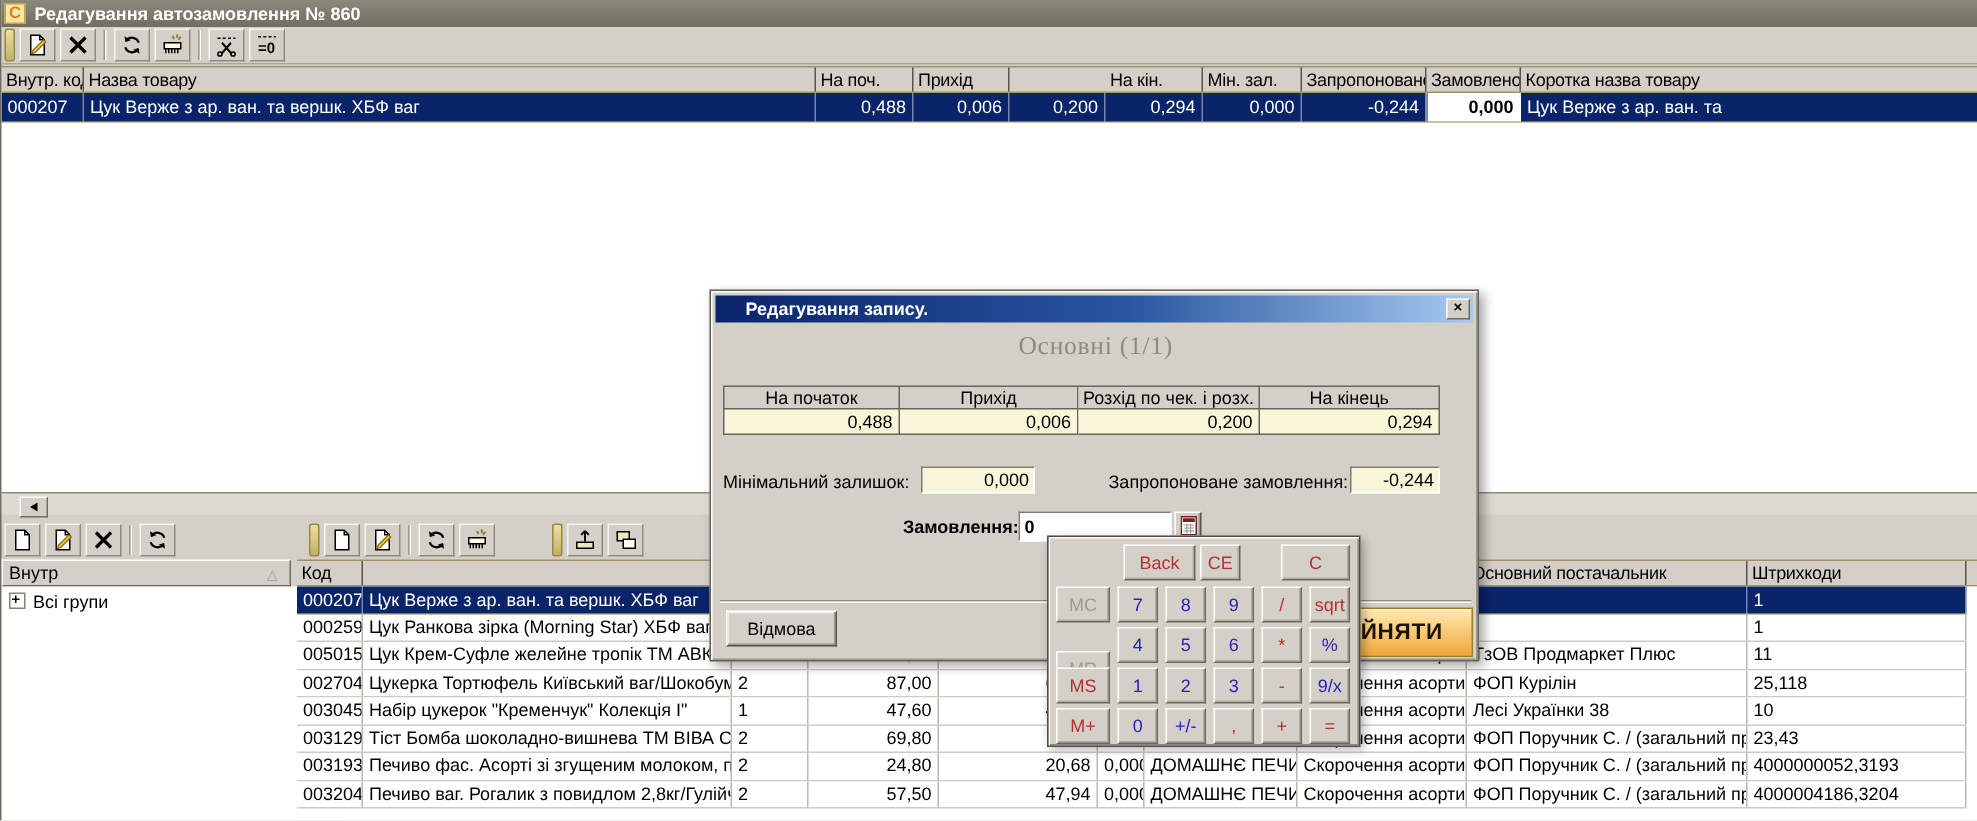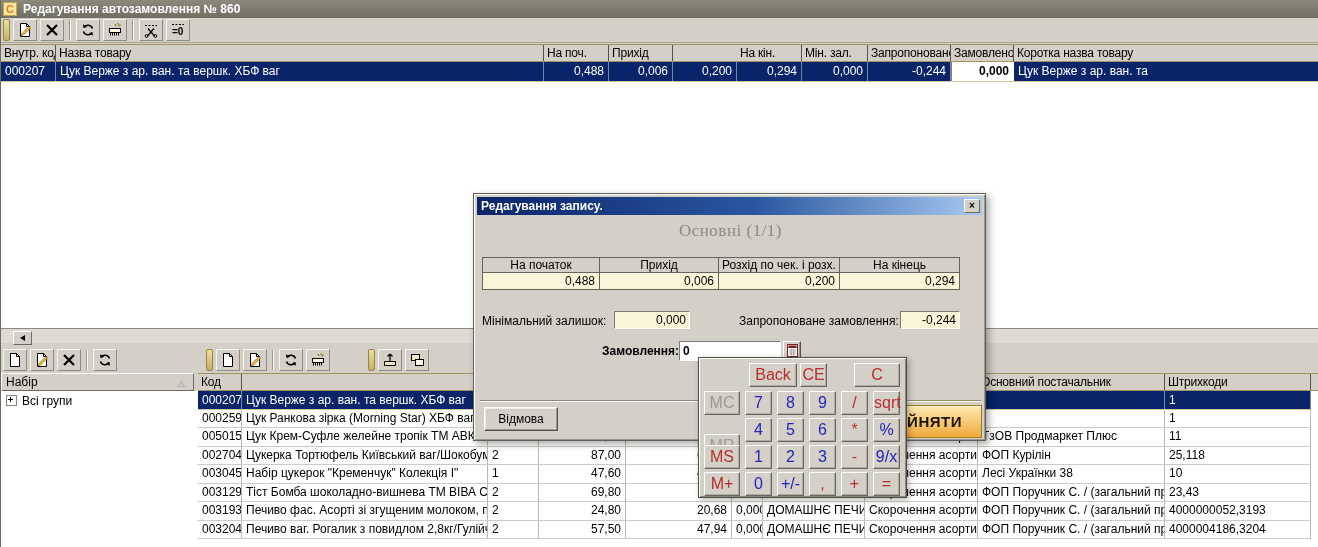--- a/index.html
+++ b/index.html
@@ -44,21 +44,21 @@
             box-sizing:border-box;line-height:16px;padding:0 4px}
   .plusbox{display:inline-block;width:9px;height:9px;border:1px solid #848478;background:#fff;
            position:relative;vertical-align:-1px;margin-right:5px}
   .plusbox:before{content:"";position:absolute;left:1px;top:3px;width:5px;height:1px;background:#000}
   .plusbox:after{content:"";position:absolute;left:3px;top:1px;width:1px;height:5px;background:#000}
   
   .dialog{left:472px;top:193px;width:513px;height:248px;background:#d4d0c8;border:1px solid #62605a;
           box-shadow:inset 1px 1px 0 #fff,inset -1px -1px 0 #9a988c,3px 3px 7px rgba(0,0,0,.35);z-index:10;box-sizing:border-box}
   .dlg-title{position:absolute;left:3px;top:3px;width:505px;height:18px;
              background:linear-gradient(90deg,#0a246a 0%,#2a57a0 55%,#a6caf0 100%);
-             color:#fff;font-weight:bold;line-height:18px;padding-left:4px;box-sizing:border-box}
+             color:#fff;font-weight:bold;line-height:18px;padding-left:20px;box-sizing:border-box}
   .dlg-close{position:absolute;right:2px;top:2px;width:16px;height:14px;background:#d4d0c8;
              border:1px solid;border-color:#fff #6e6c62 #6e6c62 #fff;font-size:10px;line-height:12px;
              text-align:center;color:#000;box-sizing:border-box}
   .tabcap{position:absolute;left:0;top:27px;width:513px;text-align:center;color:#8b8b85;
           font-family:"Liberation Serif",serif;font-size:17px;letter-spacing:.5px}
   .dhc{position:absolute;top:0;height:16px;background:#d4d0c8;border:1px solid #66645c;border-left:none;
        text-align:center;line-height:15px;box-sizing:border-box;overflow:hidden}
   .dvc{position:absolute;top:15px;height:18px;background:#f8f5d8;border:1px solid #66645c;border-left:none;
        text-align:right;line-height:16px;padding-right:4px;box-sizing:border-box;overflow:hidden}
   .firstcol{border-left:1px solid #66645c}
@@ -73,21 +73,21 @@
   .orderinput{position:absolute;box-sizing:border-box;border:1px solid;border-color:#7e7c72 #fff #fff #7e7c72;
               background:#fff;font-family:"Liberation Sans",sans-serif;font-size:12px;font-weight:bold;padding:0 3px}
   .calcico-btn{position:absolute;width:18px;height:19px;background:#d4d0c8;border:1px solid;
                border-color:#fff #55534a #55534a #fff;box-shadow:inset -1px -1px 0 #9a988c;
                display:flex;align-items:center;justify-content:center;box-sizing:border-box}
   
   .calc{left:697px;top:357px;width:209px;height:141px;background:#d4d0c8;border:1px solid #514f47;
         box-shadow:inset 1px 1px 0 #fff,inset -1px -1px 0 #8a887c,2px 2px 6px rgba(0,0,0,.3);
         z-index:20;box-sizing:border-box}
   .cbtn{position:absolute;background:#d4d0c8;border:1px solid;border-color:#fff #6a685e #6a685e #fff;
-        box-shadow:inset -1px -1px 0 #aeaca0;text-align:center;font-size:16px;line-height:21px;box-sizing:border-box}
+        box-shadow:inset -1px -1px 0 #aeaca0;text-align:center;font-size:12px;line-height:21px;box-sizing:border-box}
   .c-blue{color:#2424bc}.c-red{color:#b63030}.c-disabled{color:#9c9a90}
   svg{display:block}
 </style>
 </head>
 <body>
 
 <div id="app">
 
   <div class="abs titlebar">
     <span class="app-ico">C</span>
@@ -196,21 +196,21 @@
     <span class="tbtn">
       <svg width="16" height="16" viewBox="0 0 16 16">
         <path d="M12.5 6.5A4.8 4.8 0 0 0 4 5.2" fill="none" stroke="#000" stroke-width="1.5"></path>
           <path d="M3 2.2 3.6 6l3.6-1.2z" fill="#000"></path>
         <path d="M3.5 9.5A4.8 4.8 0 0 0 12 10.8" fill="none" stroke="#000" stroke-width="1.5"></path>
           <path d="M13 13.8 12.4 10l-3.6 1.2z" fill="#000"></path>
       </svg>
     </span>
   </div>
   <div class="abs treehead" style="left:0;top:373px;width:193px;height:18px">
-    <span>Набір</span>
+    <span>Внутр</span>
     <span style="position:absolute;right:8px;top:1px;color:#9a988c;font-size:9px">△</span>
   </div>
   <div class="abs whitearea" style="left:0;top:391px;width:230px;height:156px">
     <div style="padding:3px 0 0 5px;white-space:nowrap">
       <span class="plusbox"></span><span>Всі групи</span>
     </div>
   </div>
 
   <div class="abs tbar" style="left:205px;top:347px;width:260px;height:26px">
     <span class="grip"></span>

